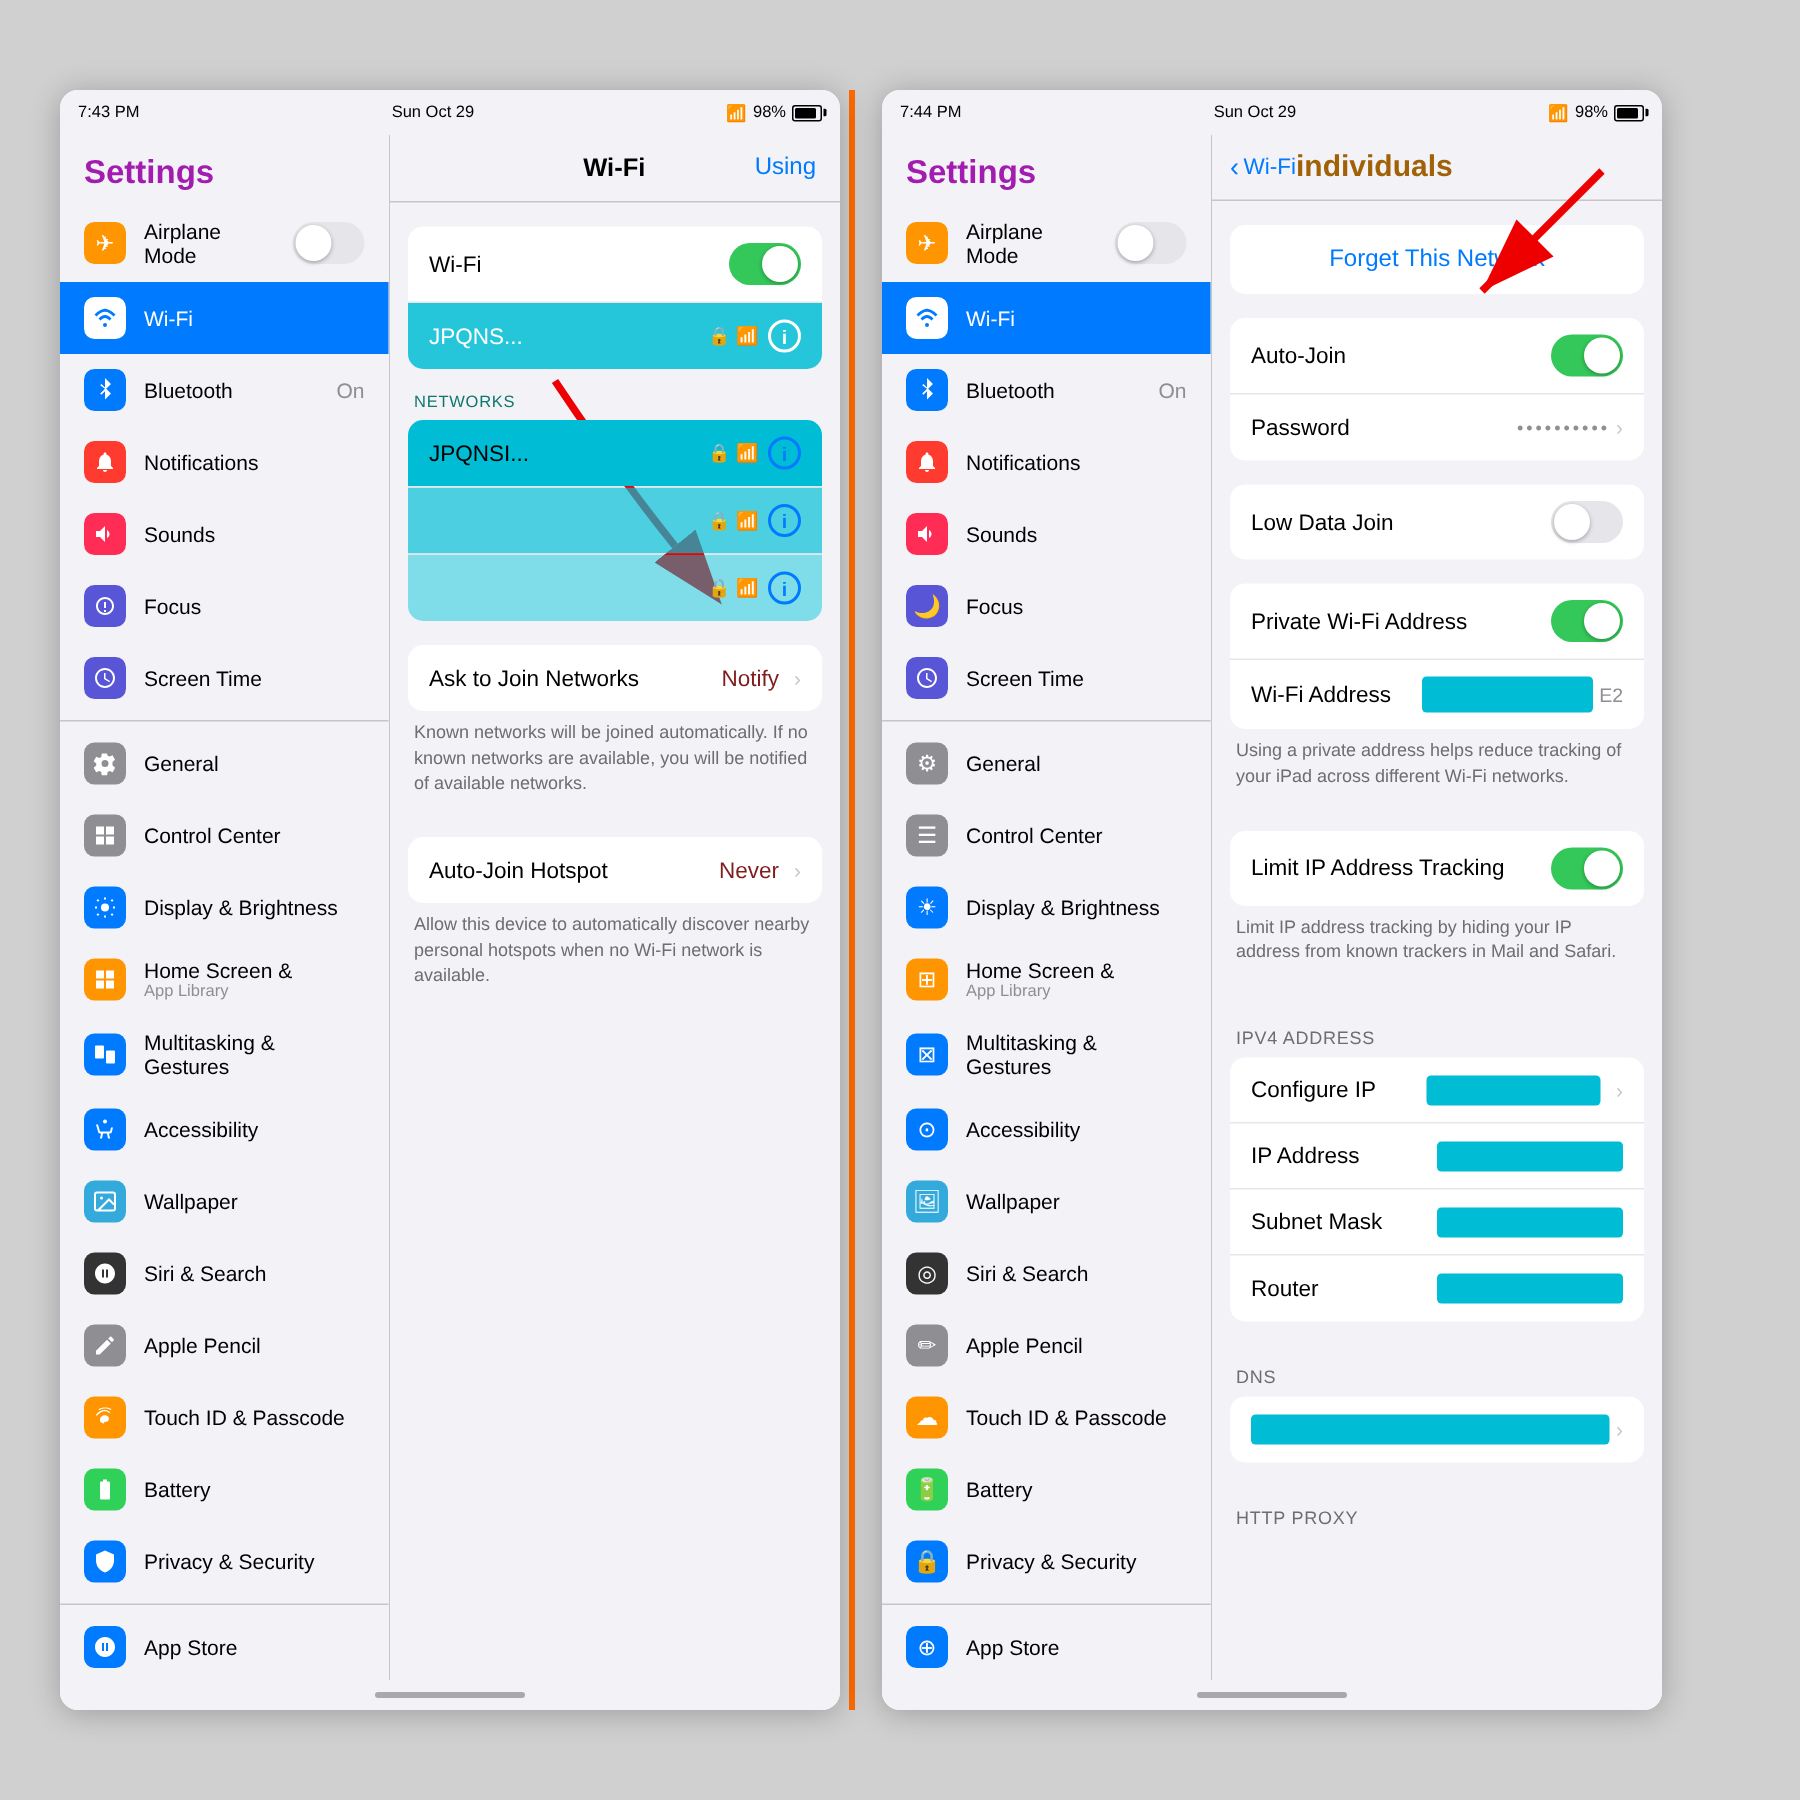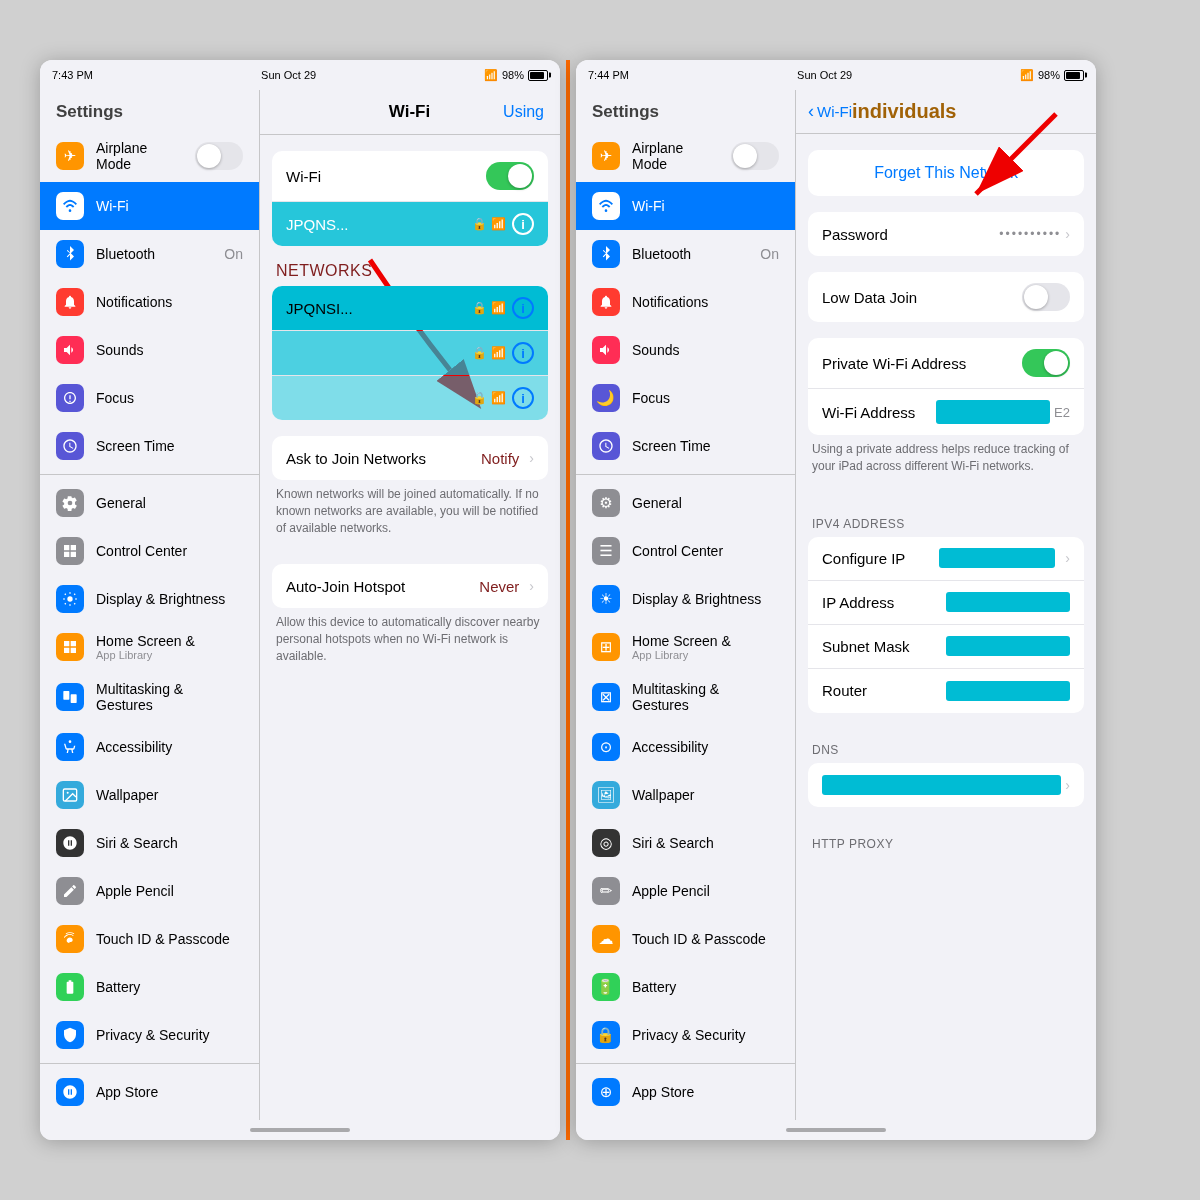--- a/index.html
+++ b/index.html
@@ -32,21 +32,21 @@
       position: relative;
       box-shadow: 0 2px 20px rgba(0,0,0,0.25);
     }
     .ipad-left {
       width: 520px;
       height: 1080px;
     }
     .ipad-right {
       width: 520px;
       height: 1080px;
-      margin-left: 0;
+      margin-left: 12px;
     }
 
     
     .status-bar {
       background: #f2f2f7;
       height: 30px;
       display: flex;
       align-items: center;
       justify-content: space-between;
       padding: 0 12px;
@@ -99,23 +99,23 @@
     
     .settings-sidebar {
       width: 220px;
       background: #f2f2f7;
       border-right: 1px solid #c6c6c8;
       overflow-y: auto;
       flex-shrink: 0;
     }
     .settings-sidebar-header {
       padding: 12px 16px 8px;
-      font-size: 17px;
+      font-size: 22px;
       font-weight: 700;
-      color: #404040;
+      color: #a21caf;
     }
     .sidebar-item {
       display: flex;
       align-items: center;
       padding: 10px 16px;
       gap: 12px;
       cursor: pointer;
       min-height: 44px;
     }
     .sidebar-item.active {
@@ -192,22 +192,22 @@
       font-size: 16px;
       color: #007aff;
       cursor: pointer;
     }
 
     
     .section-group {
       margin: 16px 0 0;
     }
     .section-label {
-      font-size: 16px;
-      color: #7f1d1d;
+      font-size: 11px;
+      color: #0f766e;
       text-transform: uppercase;
       padding: 0 16px 6px;
       letter-spacing: 0.5px;
     }
     .section-box {
       background: #fff;
       border-radius: 10px;
       margin: 0 12px;
       overflow: hidden;
     }
@@ -850,20 +850,24 @@
                 <polygon points="10 3.5, 0 0, 0 7" fill="#e00"></polygon>
               </marker>
             </defs>
             <path d="M 140 10 Q 100 50 60 90" stroke="#e00" stroke-width="5" fill="none" marker-end="url(#arrowhead-r)"></path>
           </svg>
         </div>
 
         <div class="section-group">
           <div class="section-box">
             <div class="row-item">
+              <span class="row-label">Auto-Join</span>
+              <span class="toggle toggle-on"></span>
+            </div>
+            <div class="row-item">
               <span class="row-label">Password</span>
               <span class="dots-password">••••••••••</span>
               <span class="chevron">›</span>
             </div>
           </div>
         </div>
 
         <div class="section-group">
           <div class="section-box">
             <div class="row-item">
@@ -881,20 +885,29 @@
             </div>
             <div class="row-item">
               <span class="row-label">Wi-Fi Address</span>
               <div class="cyan-block" style="height:24px;width:120px;border-radius:3px;"></div>
               <span style="font-size:13px;color:#8e8e93;margin-left:4px;">E2</span>
             </div>
           </div>
           <p class="description-text">Using a private address helps reduce tracking of your iPad across different Wi-Fi networks.</p>
         </div>
 
+        <div class="section-group">
+          <div class="section-box">
+            <div class="row-item">
+              <span class="row-label">Limit IP Address Tracking</span>
+              <span class="toggle toggle-on"></span>
+            </div>
+          </div>
+          <p class="description-text">Limit IP address tracking by hiding your IP address from known trackers in Mail and Safari.</p>
+        </div>
 
         <div class="section-group">
           <div class="section-header-text">IPV4 ADDRESS</div>
           <div class="section-box">
             <div class="row-item">
               <span class="row-label">Configure IP</span>
               <div class="cyan-block" style="height:20px;width:80px;border-radius:3px;margin-right:6px;"></div>
               <span class="chevron">›</span>
             </div>
             <div class="row-item">

